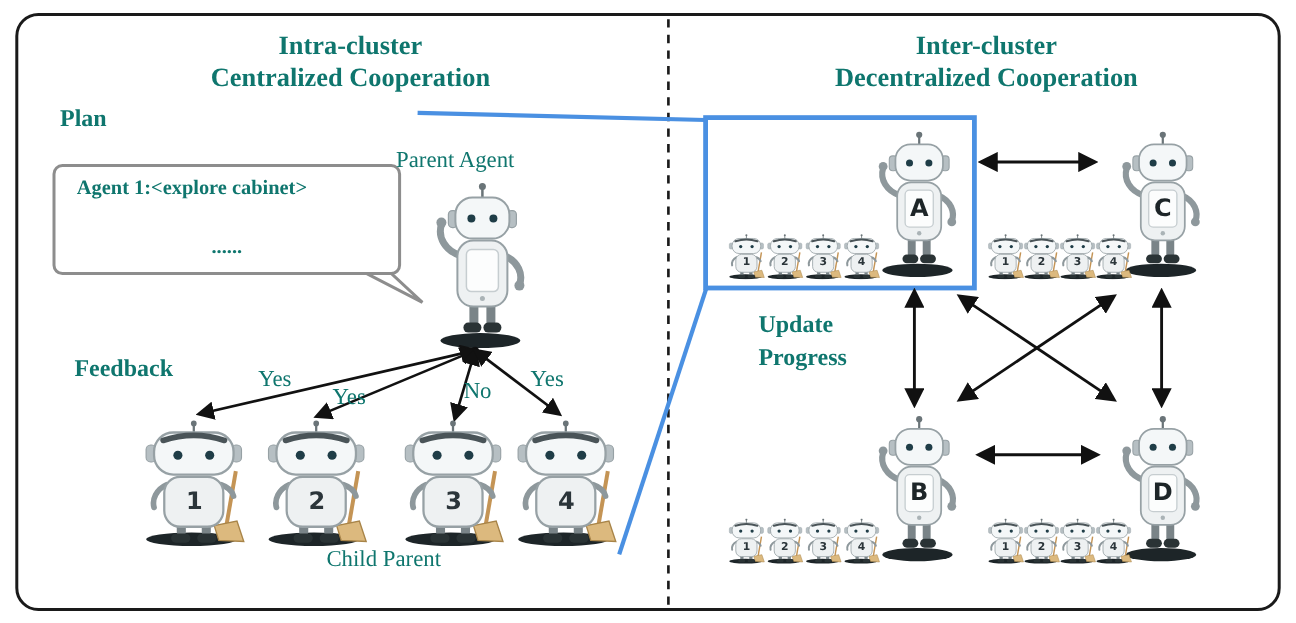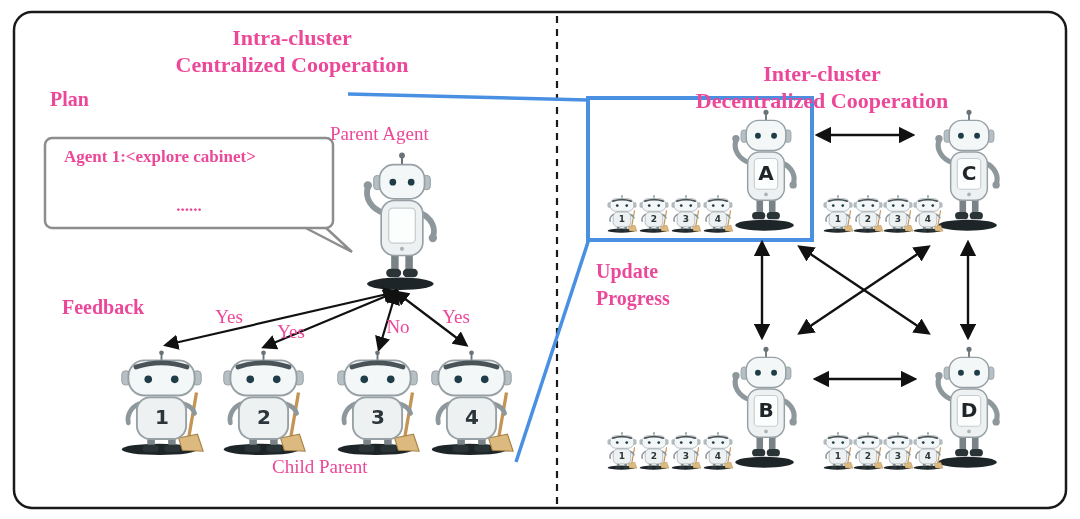--- a/index.html
+++ b/index.html
@@ -2,24 +2,24 @@
 <html><head>
 <meta charset="utf-8">
 <style>
   * { margin:0; padding:0; box-sizing:border-box; }
   html,body { background:#ffffff; }
   .canvas {
     position:relative; width:1080px; height:519px; background:#ffffff;
     overflow:hidden; font-family:"Liberation Serif", serif; color:#101010;
   }
   .art { position:absolute; left:0; top:0; display:block; }
-  .lbl { position:absolute; color:#ec4899; }
+  .lbl { position:absolute; color:#0f766e; }
   .title { font-size:22px; font-weight:700; line-height:27px; text-align:center; white-space:pre-line; }
   .sec { font-size:20px; font-weight:700; }
-  .preline { white-space:pre-line; line-height:27px; }
+  .preline { white-space:pre-line; line-height:27px;margin-left:36px; }
   .bubble-line { font-size:17px; font-weight:700; }
   .cap { font-size:19px; text-align:left; }
   .ans { font-size:19px; width:50px; text-align:center; }
   .num-lg { width:30px; text-align:center; font-family:"DejaVu Sans", sans-serif; font-weight:700; font-size:20px; color:#2b353a; }
   .ltr    { width:30px; text-align:center; font-family:"DejaVu Sans", sans-serif; font-weight:700; font-size:20px; color:#1d2528; }
   .num-sm { width:16px; text-align:center; font-family:"DejaVu Sans", sans-serif; font-weight:700; font-size:9px; color:#2b353a; }
 </style>
 </head>
 <body>
 
@@ -166,21 +166,21 @@
   <div class="lbl ans" style="left:373px; top:316px;">No</div>
   <div class="lbl ans" style="left:431px; top:306px;">Yes</div>
 
   <div class="lbl num-lg" style="left:147px; top:405px;">1</div>
   <div class="lbl num-lg" style="left:249px; top:405px;">2</div>
   <div class="lbl num-lg" style="left:363px; top:405px;">3</div>
   <div class="lbl num-lg" style="left:457px; top:405px;">4</div>
 
   <div class="lbl cap" style="left:272px; top:456px; width:160px;">Child Parent</div>
 
-  <div class="lbl title" style="left:652px; top:24px; width:340px;margin-top:36px;">Inter-cluster
+  <div class="lbl title" style="left:652px; top:24px; width:340px;">Inter-cluster
 Decentralized Cooperation</div>
 
   <div class="lbl sec preline" style="left:596px; top:258px;">Update
 Progress</div>
 
   <div class="lbl ltr" style="left:751px; top:161px;">A</div>
   <div class="lbl ltr" style="left:954px; top:161px;">C</div>
   <div class="lbl ltr" style="left:751px; top:398px;">B</div>
   <div class="lbl ltr" style="left:954px; top:398px;">D</div>
 

